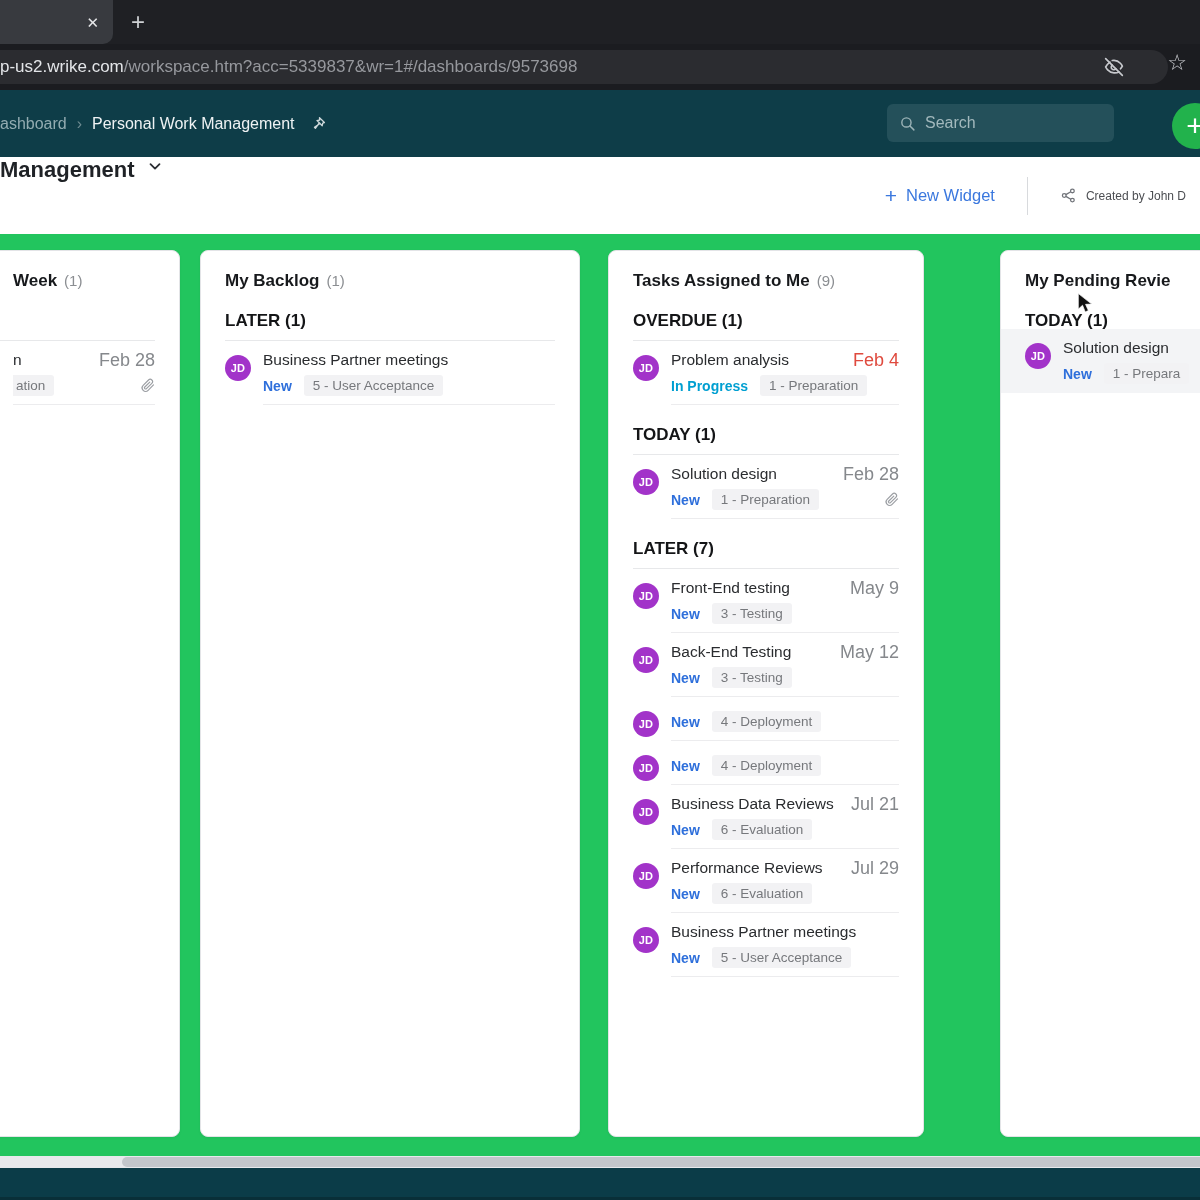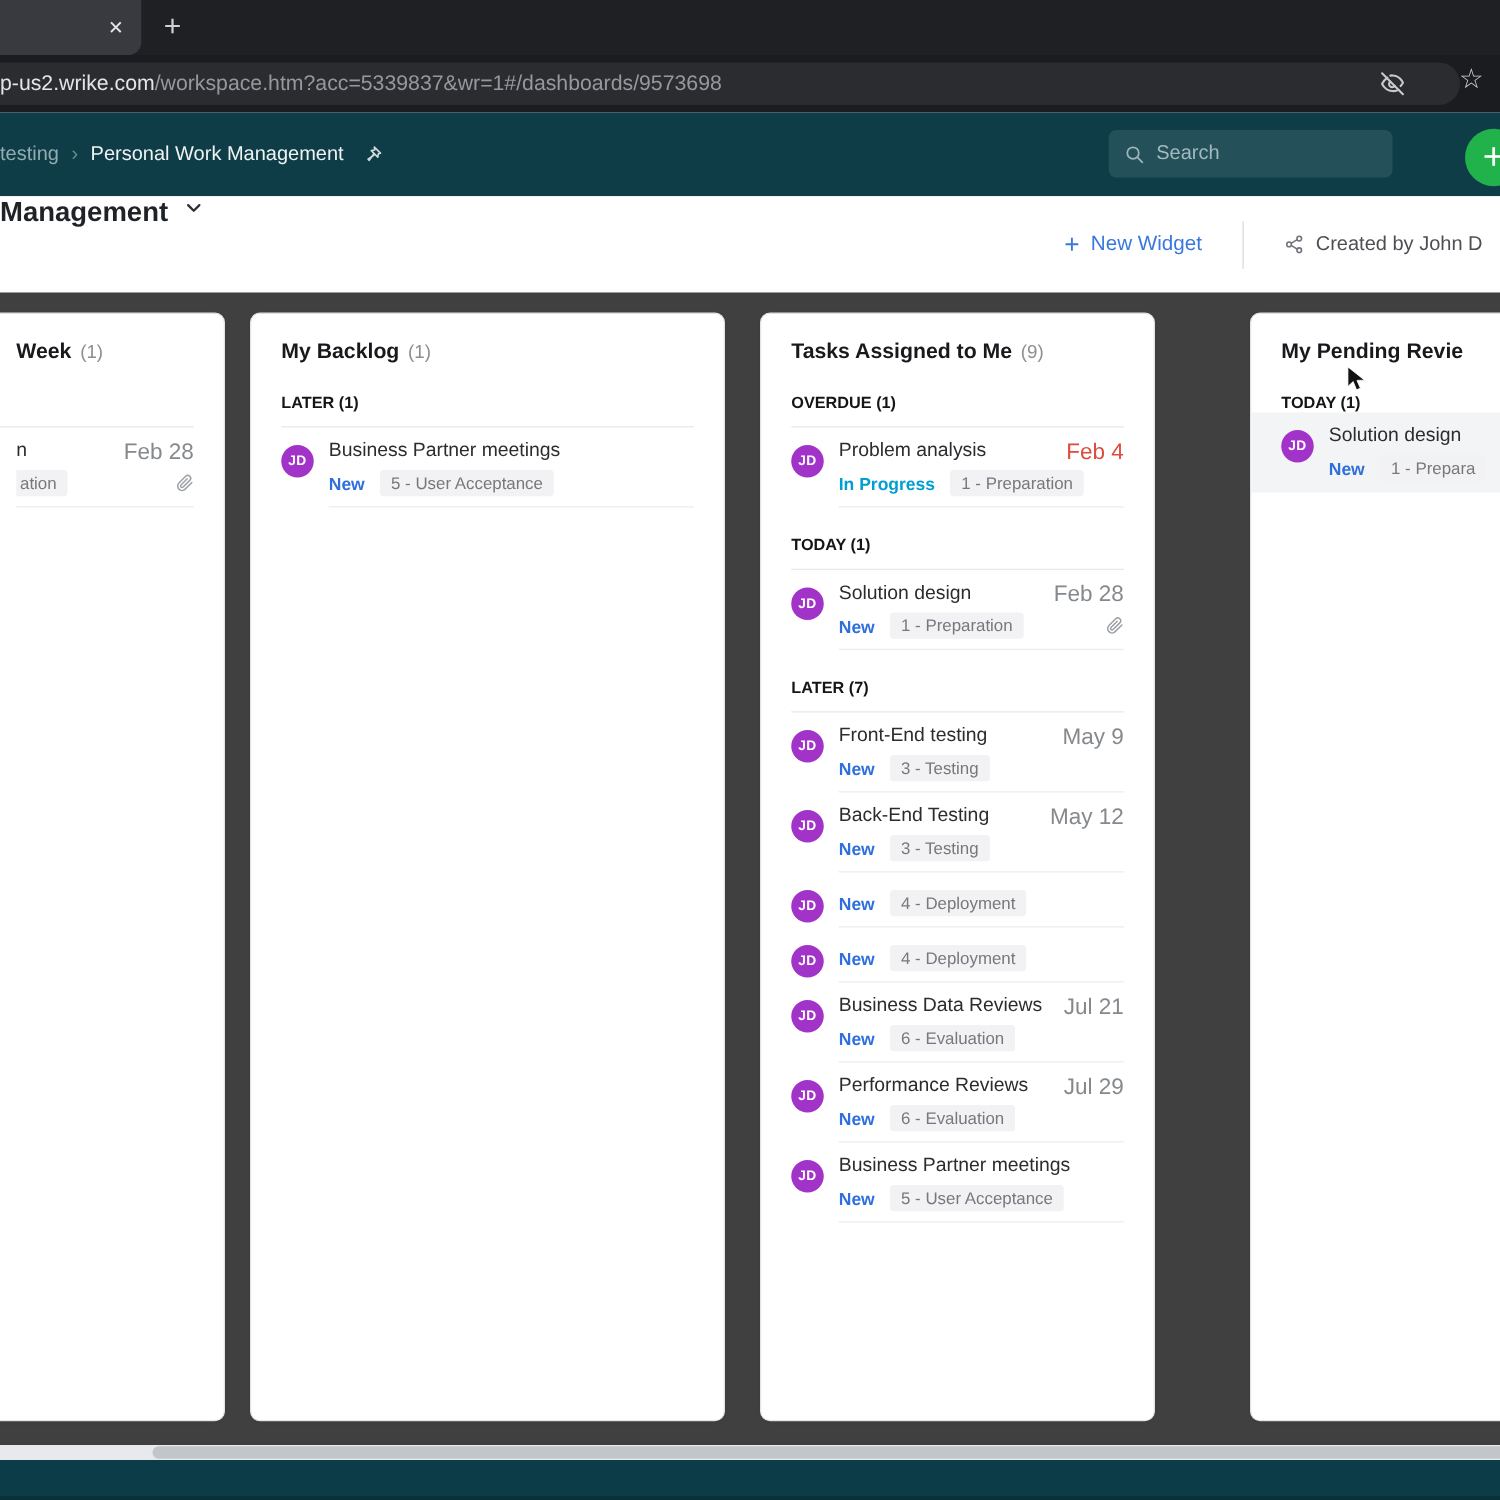--- a/index.html
+++ b/index.html
@@ -33,34 +33,34 @@
   .greenplus{position:absolute;left:1172px;top:103px;width:46px;height:46px;border-radius:50%;background:#22b24c;color:#fff;font-size:30px;font-weight:400;line-height:44px;text-align:center;border:none}
   
   .pageheader{position:absolute;left:0;top:157px;width:1200px;height:77px;background:#ffffff}
   .pagetitle-row{position:absolute;left:0;top:0;height:77px;display:flex;align-items:flex-start}
   .pagetitle{font-size:22px;font-weight:600;color:#1f2226;margin-left:0}
   .title-chev{margin-left:12px;color:#2b2e33;display:flex}
   .ph-right{position:absolute;right:14px;top:0;height:77px;display:flex;align-items:center}
   .newwidget{display:flex;align-items:center;color:#3b78de;font-size:16.5px;background:none;border:none;padding:0}
   .newwidget .pl{font-size:21px;font-weight:400;margin-right:9px;line-height:1}
   .vdiv{width:1px;height:38px;background:#d8dadd;margin:0 32px}
-  .createdby{display:flex;color:#4c4e52;font-size:16px}
+  .createdby{display:flex;align-items:center;color:#4c4e52;font-size:12px}
   .share-ic{display:flex;color:#707379;margin-right:9px}
   
-  .board{position:absolute;left:0;top:234px;width:1200px;height:922px;background:#404040}
+  .board{position:absolute;left:0;top:234px;width:1200px;height:922px;background:#22c55e}
   .card{position:absolute;top:16px;height:887px;background:#fff;border:1px solid #e3e4e7;border-radius:8px;box-shadow:0 1px 3px rgba(16,24,32,.05);box-sizing:border-box}
   .card1{left:-200px;width:380px}
   .card2{left:200px;width:380px}
   .card3{left:608px;width:316px}
   .card4{left:1000px;width:380px}
   .card-inner{padding:20px 24px 0 24px}
   .title-row{line-height:20px;white-space:nowrap}
   .card-title{font-size:17px;font-weight:700;color:#17191c}
   .card-count{font-size:15px;color:#8b8e92;margin-left:7px}
-  .sec-label{margin-top:22px;font-size:13px;font-weight:700;color:#141517;line-height:16px}
+  .sec-label{margin-top:22px;font-size:17px;font-weight:700;color:#141517;line-height:16px}
   .sec-divider{height:1px;background:#e7e8ea;margin-top:11px}
   .task{display:flex;align-items:flex-start;padding-top:9px}
   .avatar{width:26px;height:26px;border-radius:50%;background:#a233c9;color:#fff;font-size:11px;font-weight:700;letter-spacing:.3px;display:flex;align-items:center;justify-content:center;margin-top:5px;flex:none}
   .task-main{flex:1;margin-left:12px;padding-bottom:8px;border-bottom:1px solid #ececee;min-width:0}
   .task-line1{display:flex;justify-content:space-between;line-height:20px}
   .task-title{font-size:15.5px;color:#2a2c2f;white-space:nowrap}
   .task-date{font-size:18px;color:#85888c;flex:none;margin-left:10px}
   .task-date.overdue{color:#df4a3e}
   .task-line2{display:flex;align-items:center;margin-top:5px;height:21px}
   .status{font-size:14px;font-weight:700;white-space:nowrap}
@@ -101,21 +101,21 @@
         <path d="M9.9 9.9a3 3 0 1 0 4.2 4.2"></path>
         <line x1="2" y1="2" x2="22" y2="22"></line>
       </svg>
     </span>
   </div>
 </div>
 <span class="star">☆</span>
 
 <div class="appheader">
   <div class="crumbs">
-    <span class="crumb-prev">testing</span>
+    <span class="crumb-prev">ashboard</span>
     <span class="crumb-sep">›</span>
     <span class="crumb-cur">Personal Work Management</span>
     <span class="pin">
       <svg width="18" height="18" viewBox="0 0 24 24" fill="none" stroke="currentColor" stroke-width="1.8" stroke-linejoin="round">
         <path d="M14 3.5l6.5 6.5-2.2.7-.7 3.6-3.9-3.9-5.2 7.3-1.2-1.2 7.3-5.2-3.9-3.9 3.6-.7z"></path>
       </svg>
     </span>
   </div>
   <div class="searchbox">
     <span class="mag">

